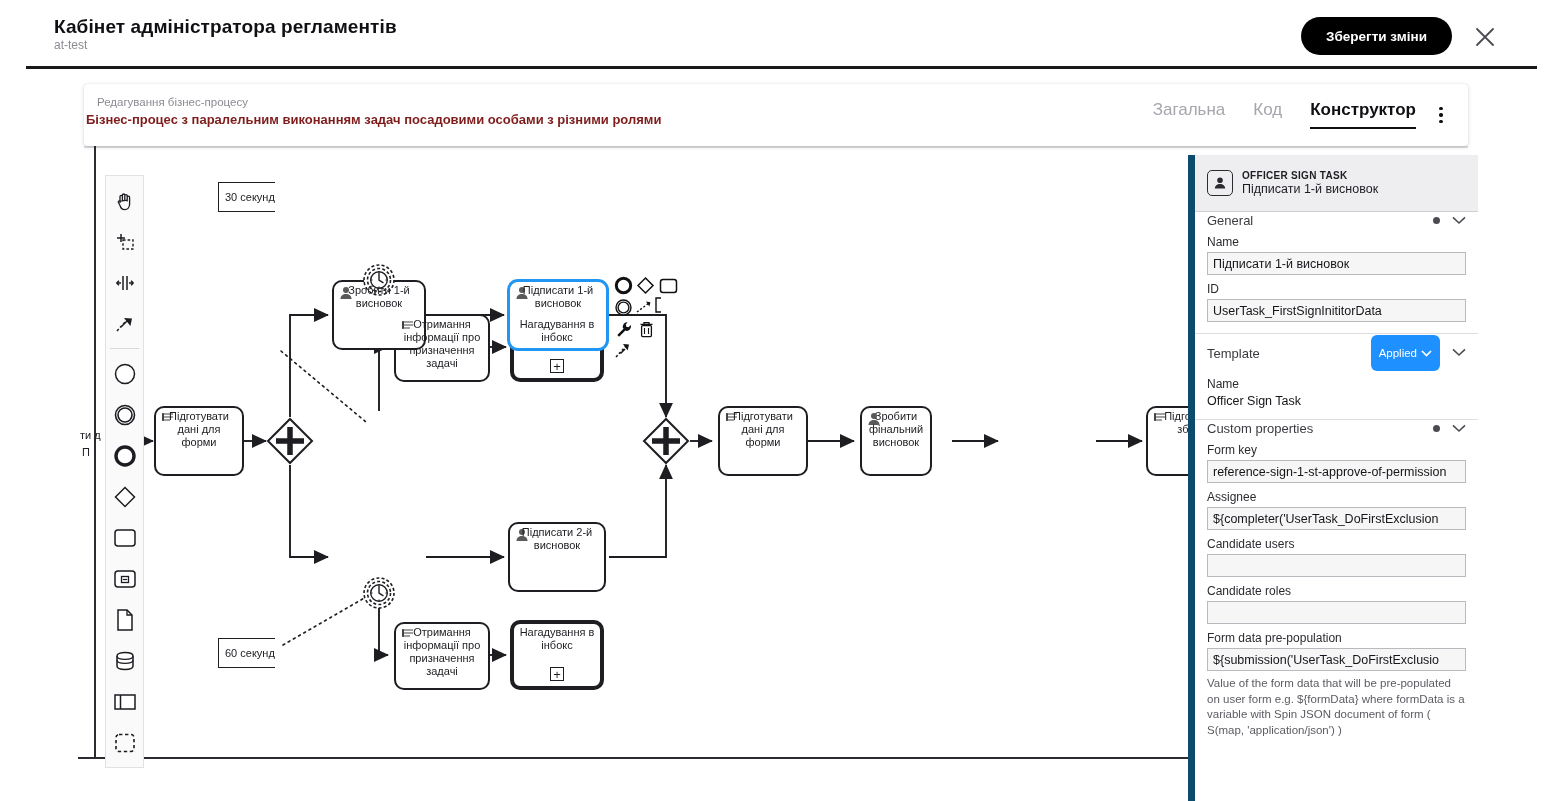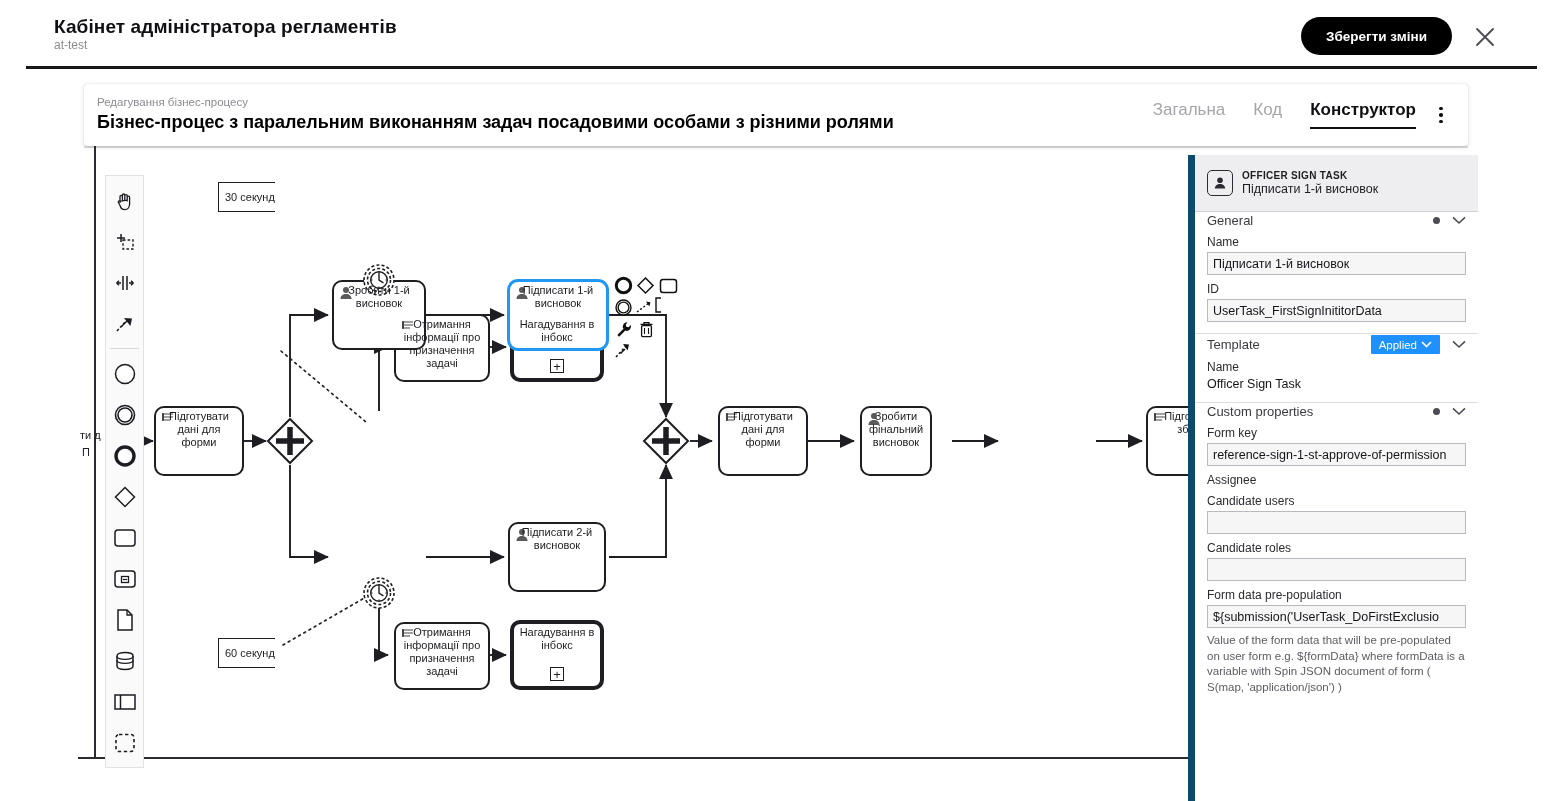--- a/index.html
+++ b/index.html
@@ -54,22 +54,22 @@
     width: 1384px; height: 62px;
     background: #ffffff; border-radius: 4px;
     box-shadow: 0 1px 4px rgba(0,0,0,.16), 0 0 1px rgba(0,0,0,.14);
     z-index: 5;
   }
   .editor-eyebrow {
     position: absolute; left: 13px; top: 12px;
     font-size: 11.5px; color: #8b8b93; white-space: nowrap;
   }
   .editor-name {
-    position: absolute; left: 13px; top: 28px;
-    font-size: 18px; font-weight: bold; color: #000000;
+    position: absolute; left: 2px; top: 28px;
+    font-size: 13px; font-weight: bold; color: #7f1d1d;
     white-space: nowrap;
   }
   .tabs {
     position: absolute; right: 52px; top: 16px;
     display: flex; align-items: flex-start; gap: 28px;
   }
   .tab {
     font-size: 17px; color: #a5a5ac; cursor: pointer;
     padding-bottom: 7px; white-space: nowrap;
   }
@@ -190,21 +190,21 @@
   .field-input {
     width: 100%; height: 23px;
     border: 1px solid #b9b9bf; background: #f6f6f7;
     font-family: "Liberation Sans", sans-serif;
     font-size: 12.5px; color: #15151a;
     padding: 0 5px; outline: none;
   }
   .readonly-value { font-size: 12.5px; color: #15151a; }
   .badge {
     background: #1e90ff; color: #ffffff;
-    border-radius: 1px; height: 19px; padding: 0 8px;
+    border-radius: 6px; height: 36px; padding: 0 8px;
     font-size: 11.5px; display: inline-flex; align-items: center; gap: 4px;
     cursor: pointer;
   }
   .hint { font-size: 11.5px; color: #5b5b63; line-height: 15.5px; margin-top: 5px; }
   .hidden-text {
     position: absolute; font-size: 11px; color: #1d1d22; white-space: nowrap;
   }
 </style>
 </head>
 <body>
@@ -639,20 +639,21 @@
               <path d="M1 1.4 L7 7 L13 1.4" stroke="#4b4b53" stroke-width="1.6" fill="none"></path>
             </svg>
         </span>
       </span>
     </div>
 
     <div class="field-label">Form key</div>
     <input class="field-input" value="reference-sign-1-st-approve-of-permission" style="">
 
     <div class="field-label">Assignee</div>
+    <input class="field-input" value="${completer('UserTask_DoFirstExclusion" style="">
 
     <div class="field-label">Candidate users</div>
     <input class="field-input" value="" style="">
 
     <div class="field-label">Candidate roles</div>
     <input class="field-input" value="" style="">
 
     <div class="field-label">Form data pre-population</div>
     <input class="field-input" value="${submission('UserTask_DoFirstExclusio" style="">
 

